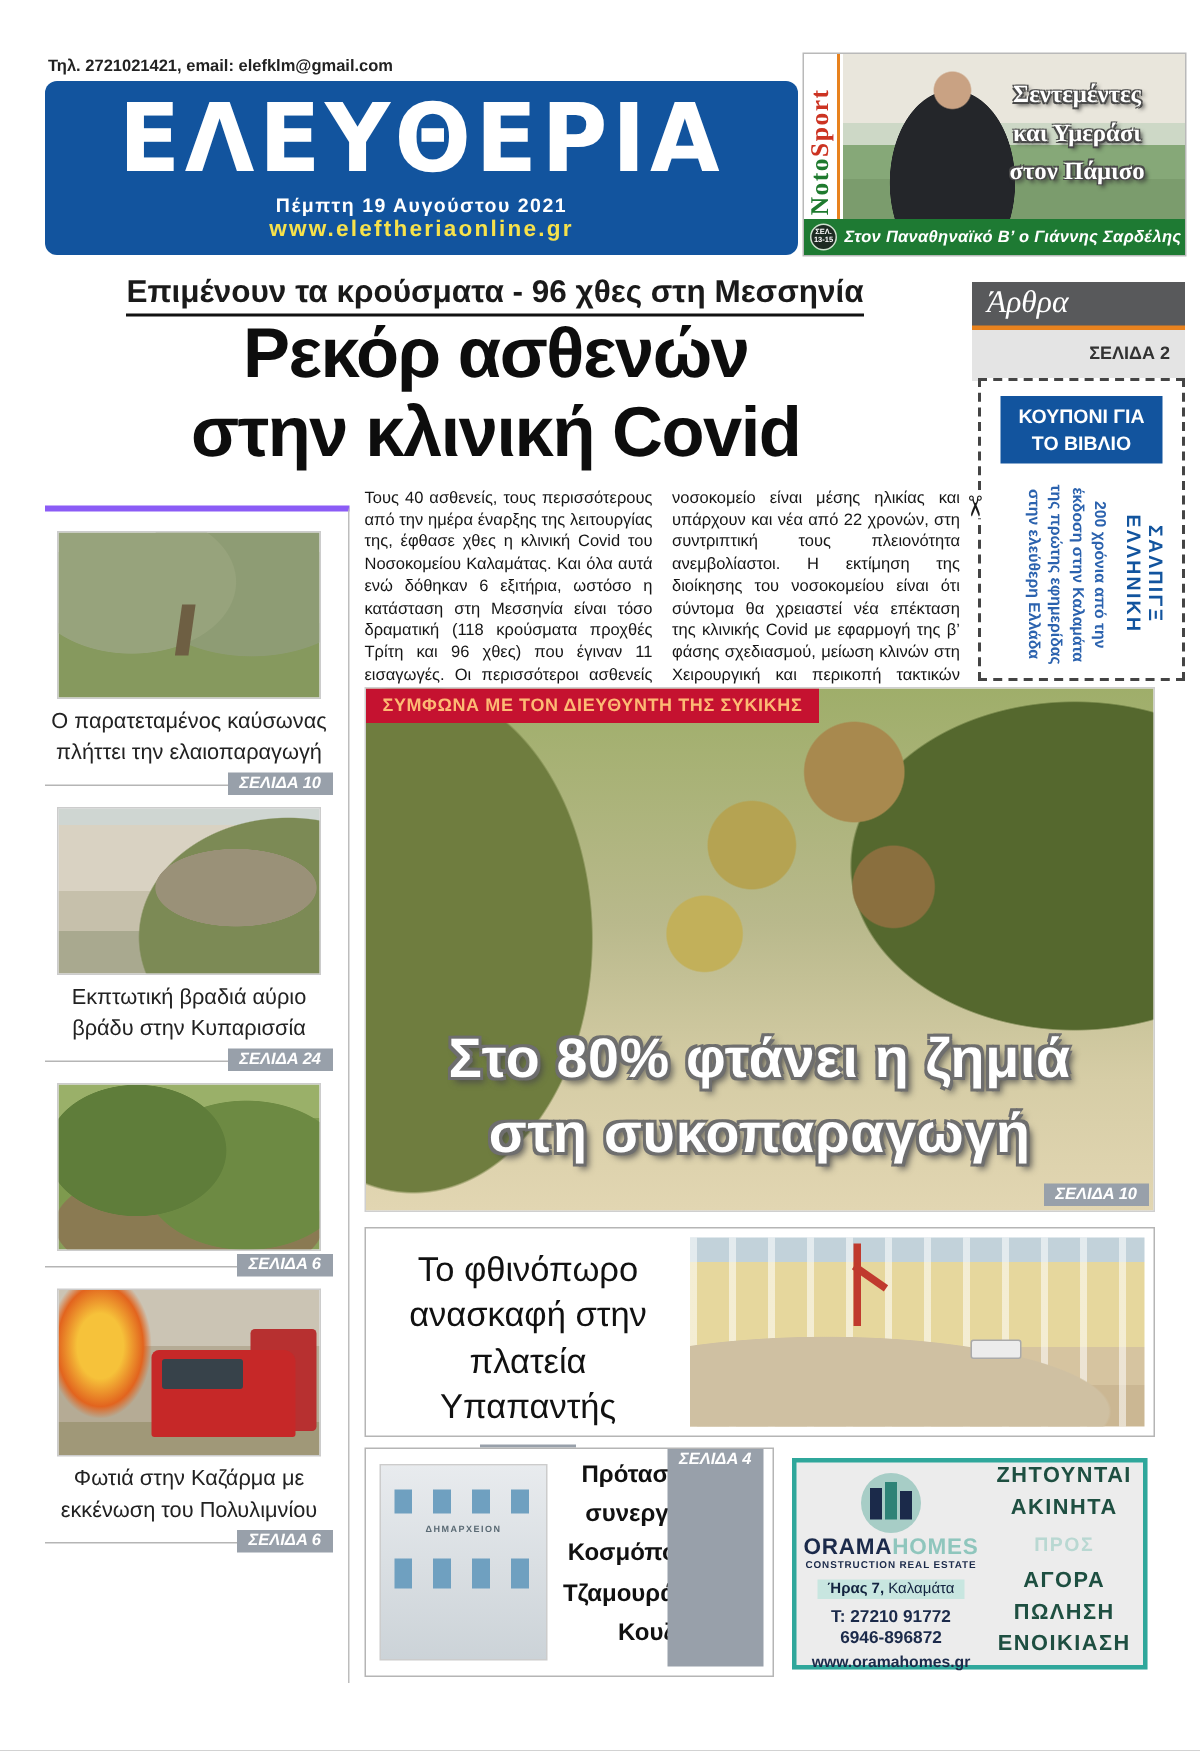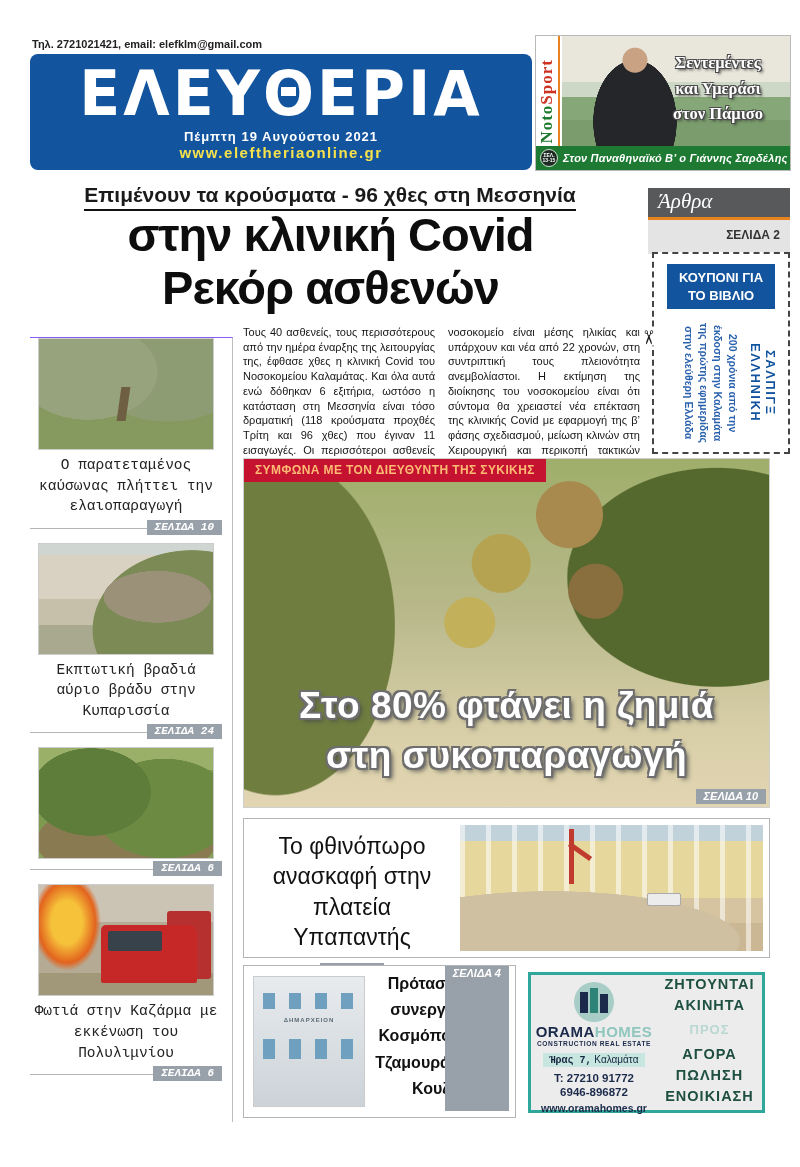--- a/index.html
+++ b/index.html
@@ -84,21 +84,21 @@
   .scissors-icon { position:absolute; left:-13px; top:74px; font-size:19px; transform:rotate(90deg); background:#fff; line-height:1; }
   .coupon-rot {
     position:absolute; left:8px; top:62px; width:116px; height:134px;
     writing-mode:vertical-rl; text-align:center;
   }
   .coupon-title { font-size:13px; font-weight:bold; color:#12549e; letter-spacing:1.5px; padding-left:8px; }
   .coupon-sub   { font-size:10.5px; font-weight:bold; color:#2b62ae; line-height:1.4; }
   
   .sidebar {
     position:absolute; left:30px; top:337px; width:203px; height:785px;
-    border-top:1px solid #8b5cf6; border-right:1px solid #bdbdbd; padding:0 10px 0 0;font-family:Liberation Mono, monospace;
+    border-top:4px solid #8b5cf6; border-right:1px solid #bdbdbd; padding:13px 10px 0 0;
   }
   .sb-item { margin-bottom:5px; }
   .sb-photo { width:176px; height:112px; margin:0 auto; border:1px solid #ccc; position:relative; overflow:hidden; }
   .sb-caption { text-align:center; font-size:14.5px; line-height:1.42; color:#222; margin:5px 2px 3px; }
   .badge-row { position:relative; height:17px; margin:2px 0 6px; }
   .badge-row::before { content:""; position:absolute; left:0; right:0; top:8px; border-top:1px solid #b5b5b5; }
   .page-badge {
     position:absolute; right:0; top:0; background:#98a0aa; color:#fff;
     font-size:11px; font-weight:bold; font-style:italic; padding:1px 8px 2px; white-space:nowrap;
   }
@@ -170,21 +170,21 @@
   .pr-text { flex:1; text-align:center; font-size:16px; font-weight:bold; line-height:1.65; color:#111; padding-bottom:10px; }
   .pr-badge { position:absolute; right:6px; bottom:6px; }
   
   .orama { position:absolute; left:528px; top:972px; width:237px; height:141px; border:3px solid #2fa79b; background:#ececec; display:flex; }
   .or-left { width:126px; text-align:center; padding-top:7px; }
   .or-logo { display:block; margin:0 auto 1px; }
   .or-brand { font-size:15px; font-weight:bold; letter-spacing:.5px; }
   .or-brand .b1 { color:#1b2a4a; } .or-brand .b2 { color:#8fc6bd; }
   .or-tag { font-size:6.6px; font-weight:bold; color:#1b2a4a; letter-spacing:.6px; }
   .or-addr { display:inline-block; background:#c8e6e0; padding:1px 7px; margin-top:6px; font-size:10px; color:#13233f; }
-  .or-addr b { font-weight:bold;font-family:Liberation Mono, monospace; }
+  .or-addr b { font-weight:bold; }
   .or-phone { font-size:11.5px; font-weight:bold; color:#1b2a4a; margin-top:4px; line-height:1.25; }
   .or-site { font-size:10.5px; font-weight:bold; color:#1b2a4a; margin-top:2px; }
   .or-right { flex:1; display:flex; flex-direction:column; justify-content:center; text-align:center; padding-bottom:4px; }
   .or-line { font-size:14.5px; font-weight:bold; color:#1e4f41; letter-spacing:1px; line-height:1.45; }
   .or-line.pros { color:#b9d8d2; font-size:13px; margin:5px 0;text-align:center; }
 </style>
 </head>
 <body>
 
 <div id="page">
@@ -217,22 +217,22 @@
         <span>13-15</span>
       </div>
       <div class="ns-bar-text">Στον Παναθηναϊκό Β’ ο Γιάννης Σαρδέλης</div>
     </div>
   </div>
 
   <div class="kicker-wrap">
     <span class="kicker">Επιμένουν τα κρούσματα - 96 χθες στη Μεσσηνία</span>
   </div>
   <div class="headline">
+    <div>Ρεκόρ ασθενών</div>
     <div>στην κλινική Covid</div>
-    <div>Ρεκόρ ασθενών</div>
   </div>
   <div class="bodytext">
     <div class="bodycol">Τους 40 ασθενείς, τους περισσότερους από την ημέρα έναρξης της λειτουργίας της, έφθασε χθες η κλινική Covid του Νοσοκομείου Καλαμάτας. Και όλα αυτά ενώ δόθηκαν 6 εξιτήρια, ωστόσο η κατάσταση στη Μεσσηνία είναι τόσο δραματική (118 κρούσματα προχθές Τρίτη και 96 χθες) που έγιναν 11 εισαγωγές. Οι περισσότεροι ασθενείς με κορονοϊό στο</div>
     <div class="bodycol">
       <span>νοσοκομείο είναι μέσης ηλικίας και υπάρχουν και νέα από 22 χρονών, στη συντριπτική τους πλειονότητα ανεμβολίαστοι. Η εκτίμηση της διοίκησης του νοσοκομείου είναι ότι σύντομα θα χρειαστεί νέα επέκταση της κλινικής Covid με εφαρμογή της β’ φάσης σχεδιασμού, μείωση κλινών στη Χειρουργική και περικοπή τακτικών χειρουργείων.</span>
       <span class="endref"><span class="sq"></span><b>ΣΕΛ. 5</b></span>
     </div>
   </div>
 
   <div class="arthra">

